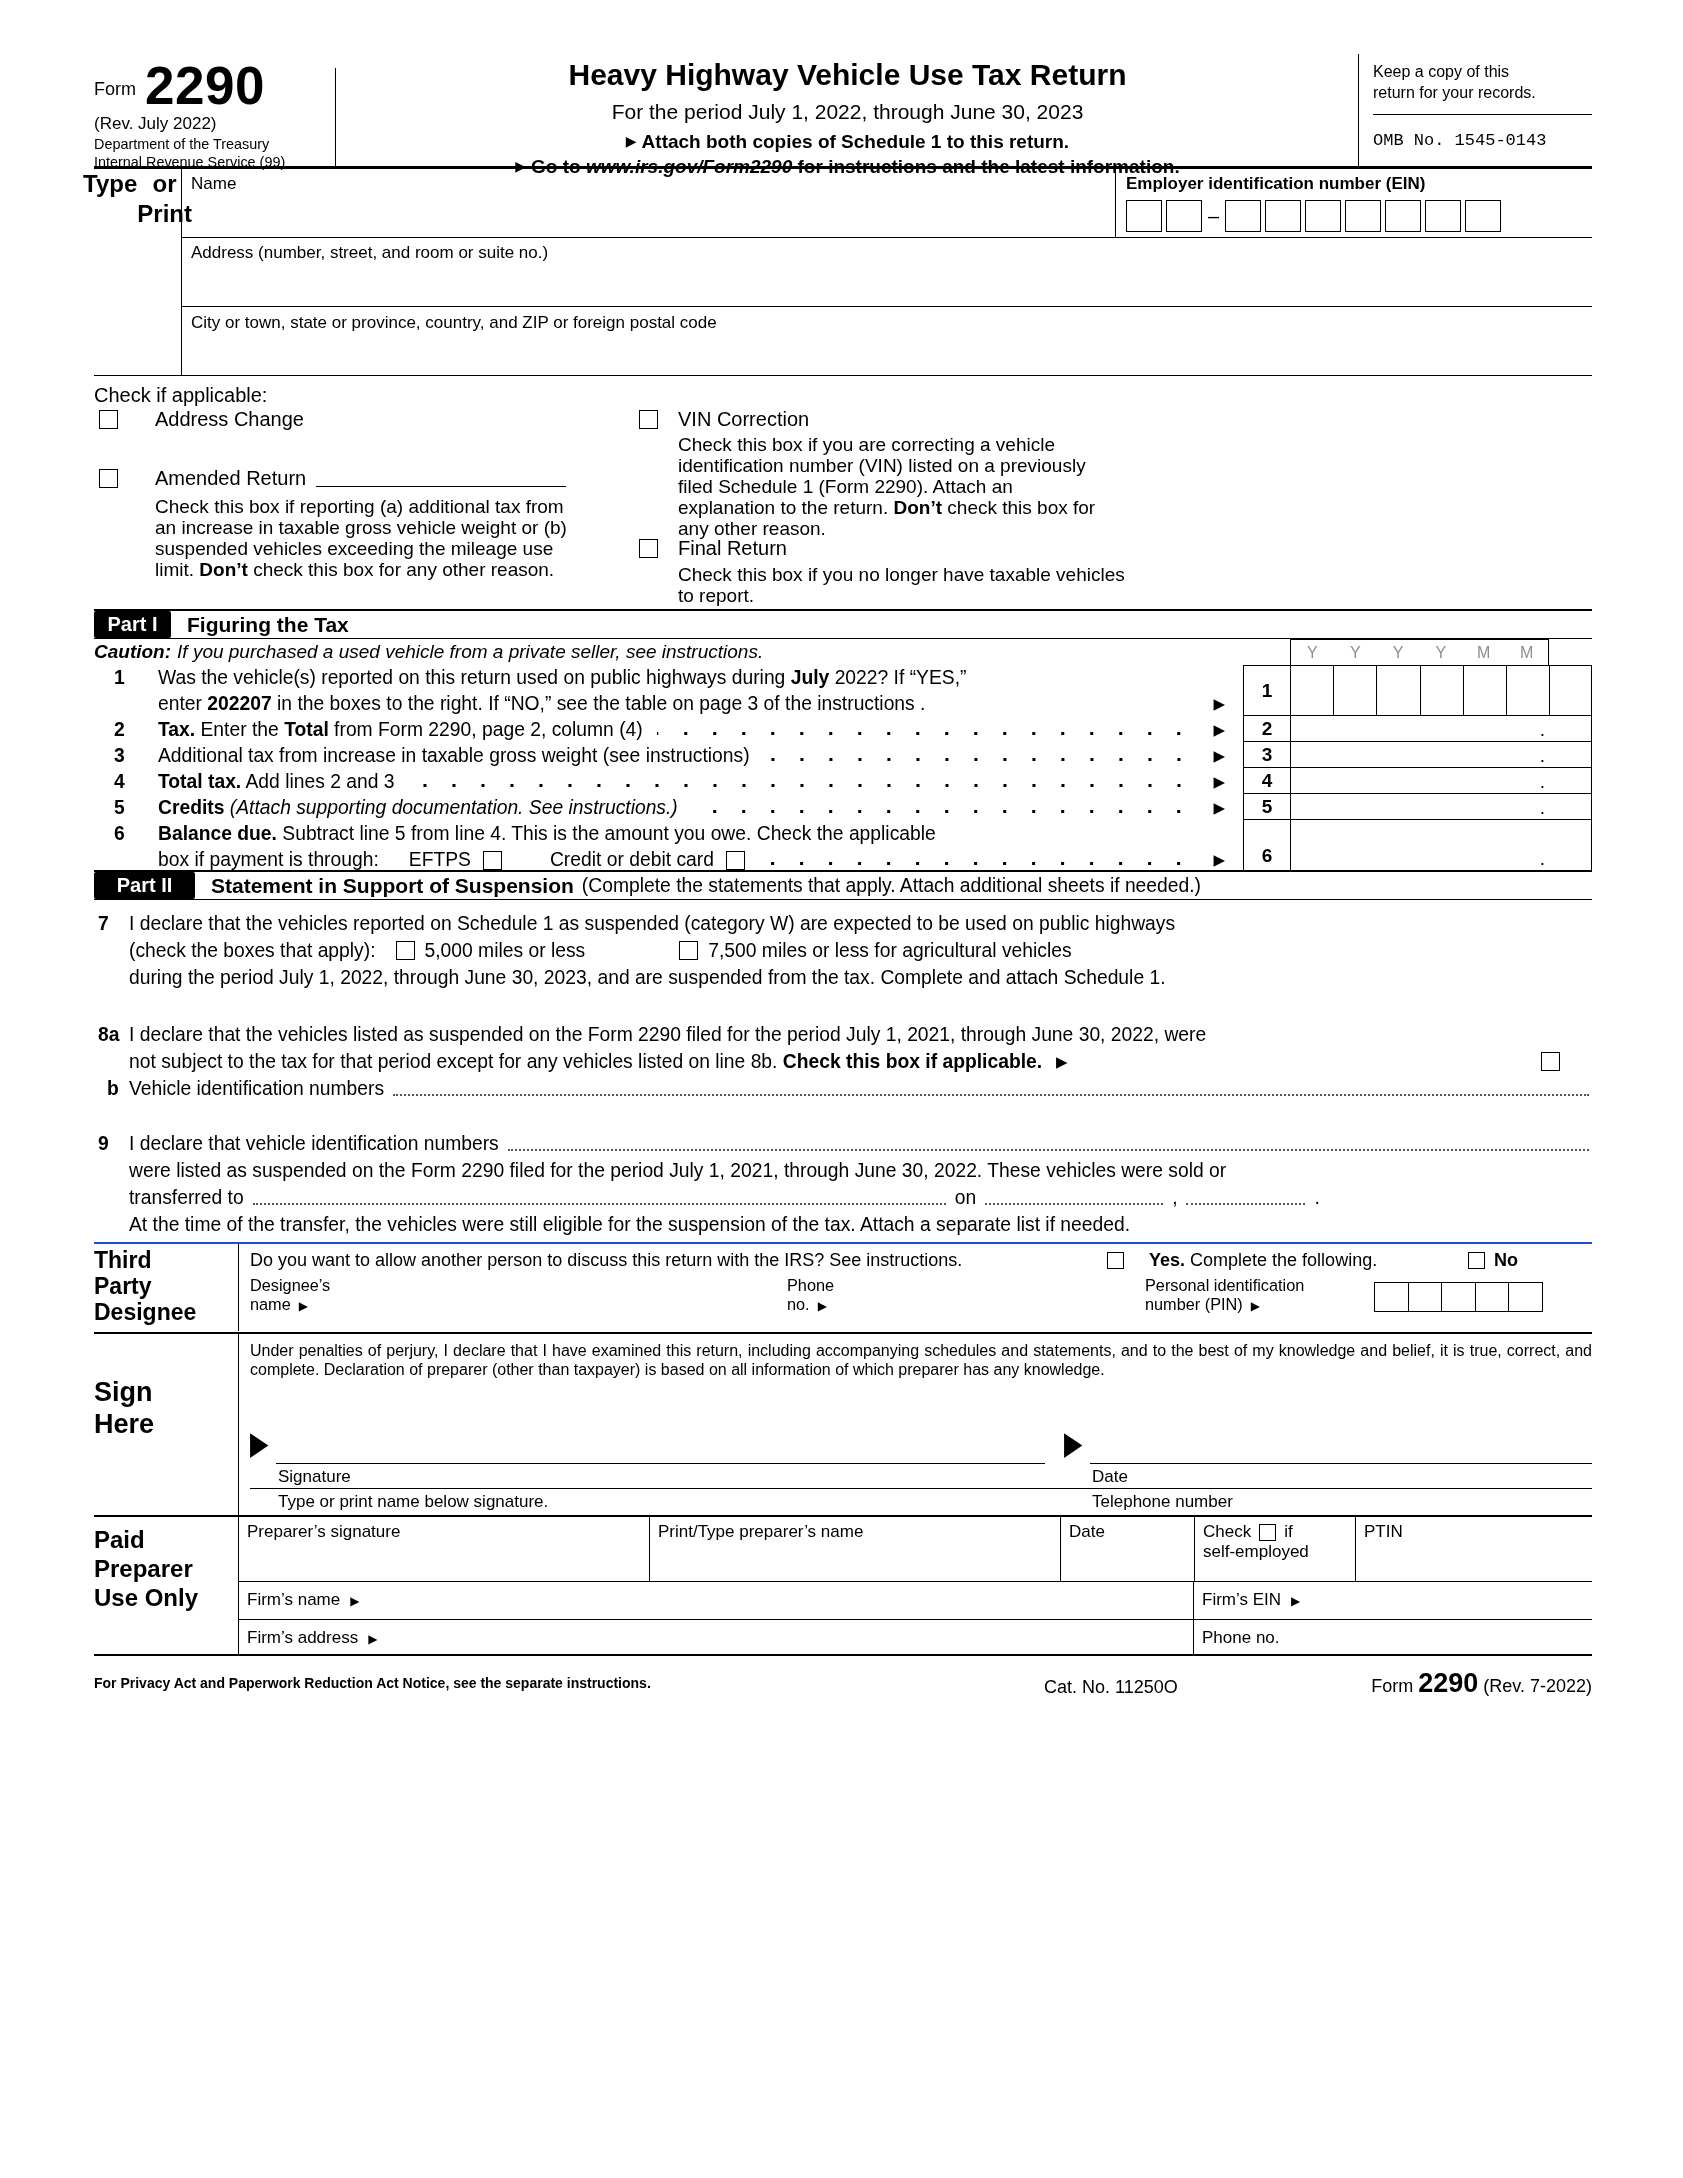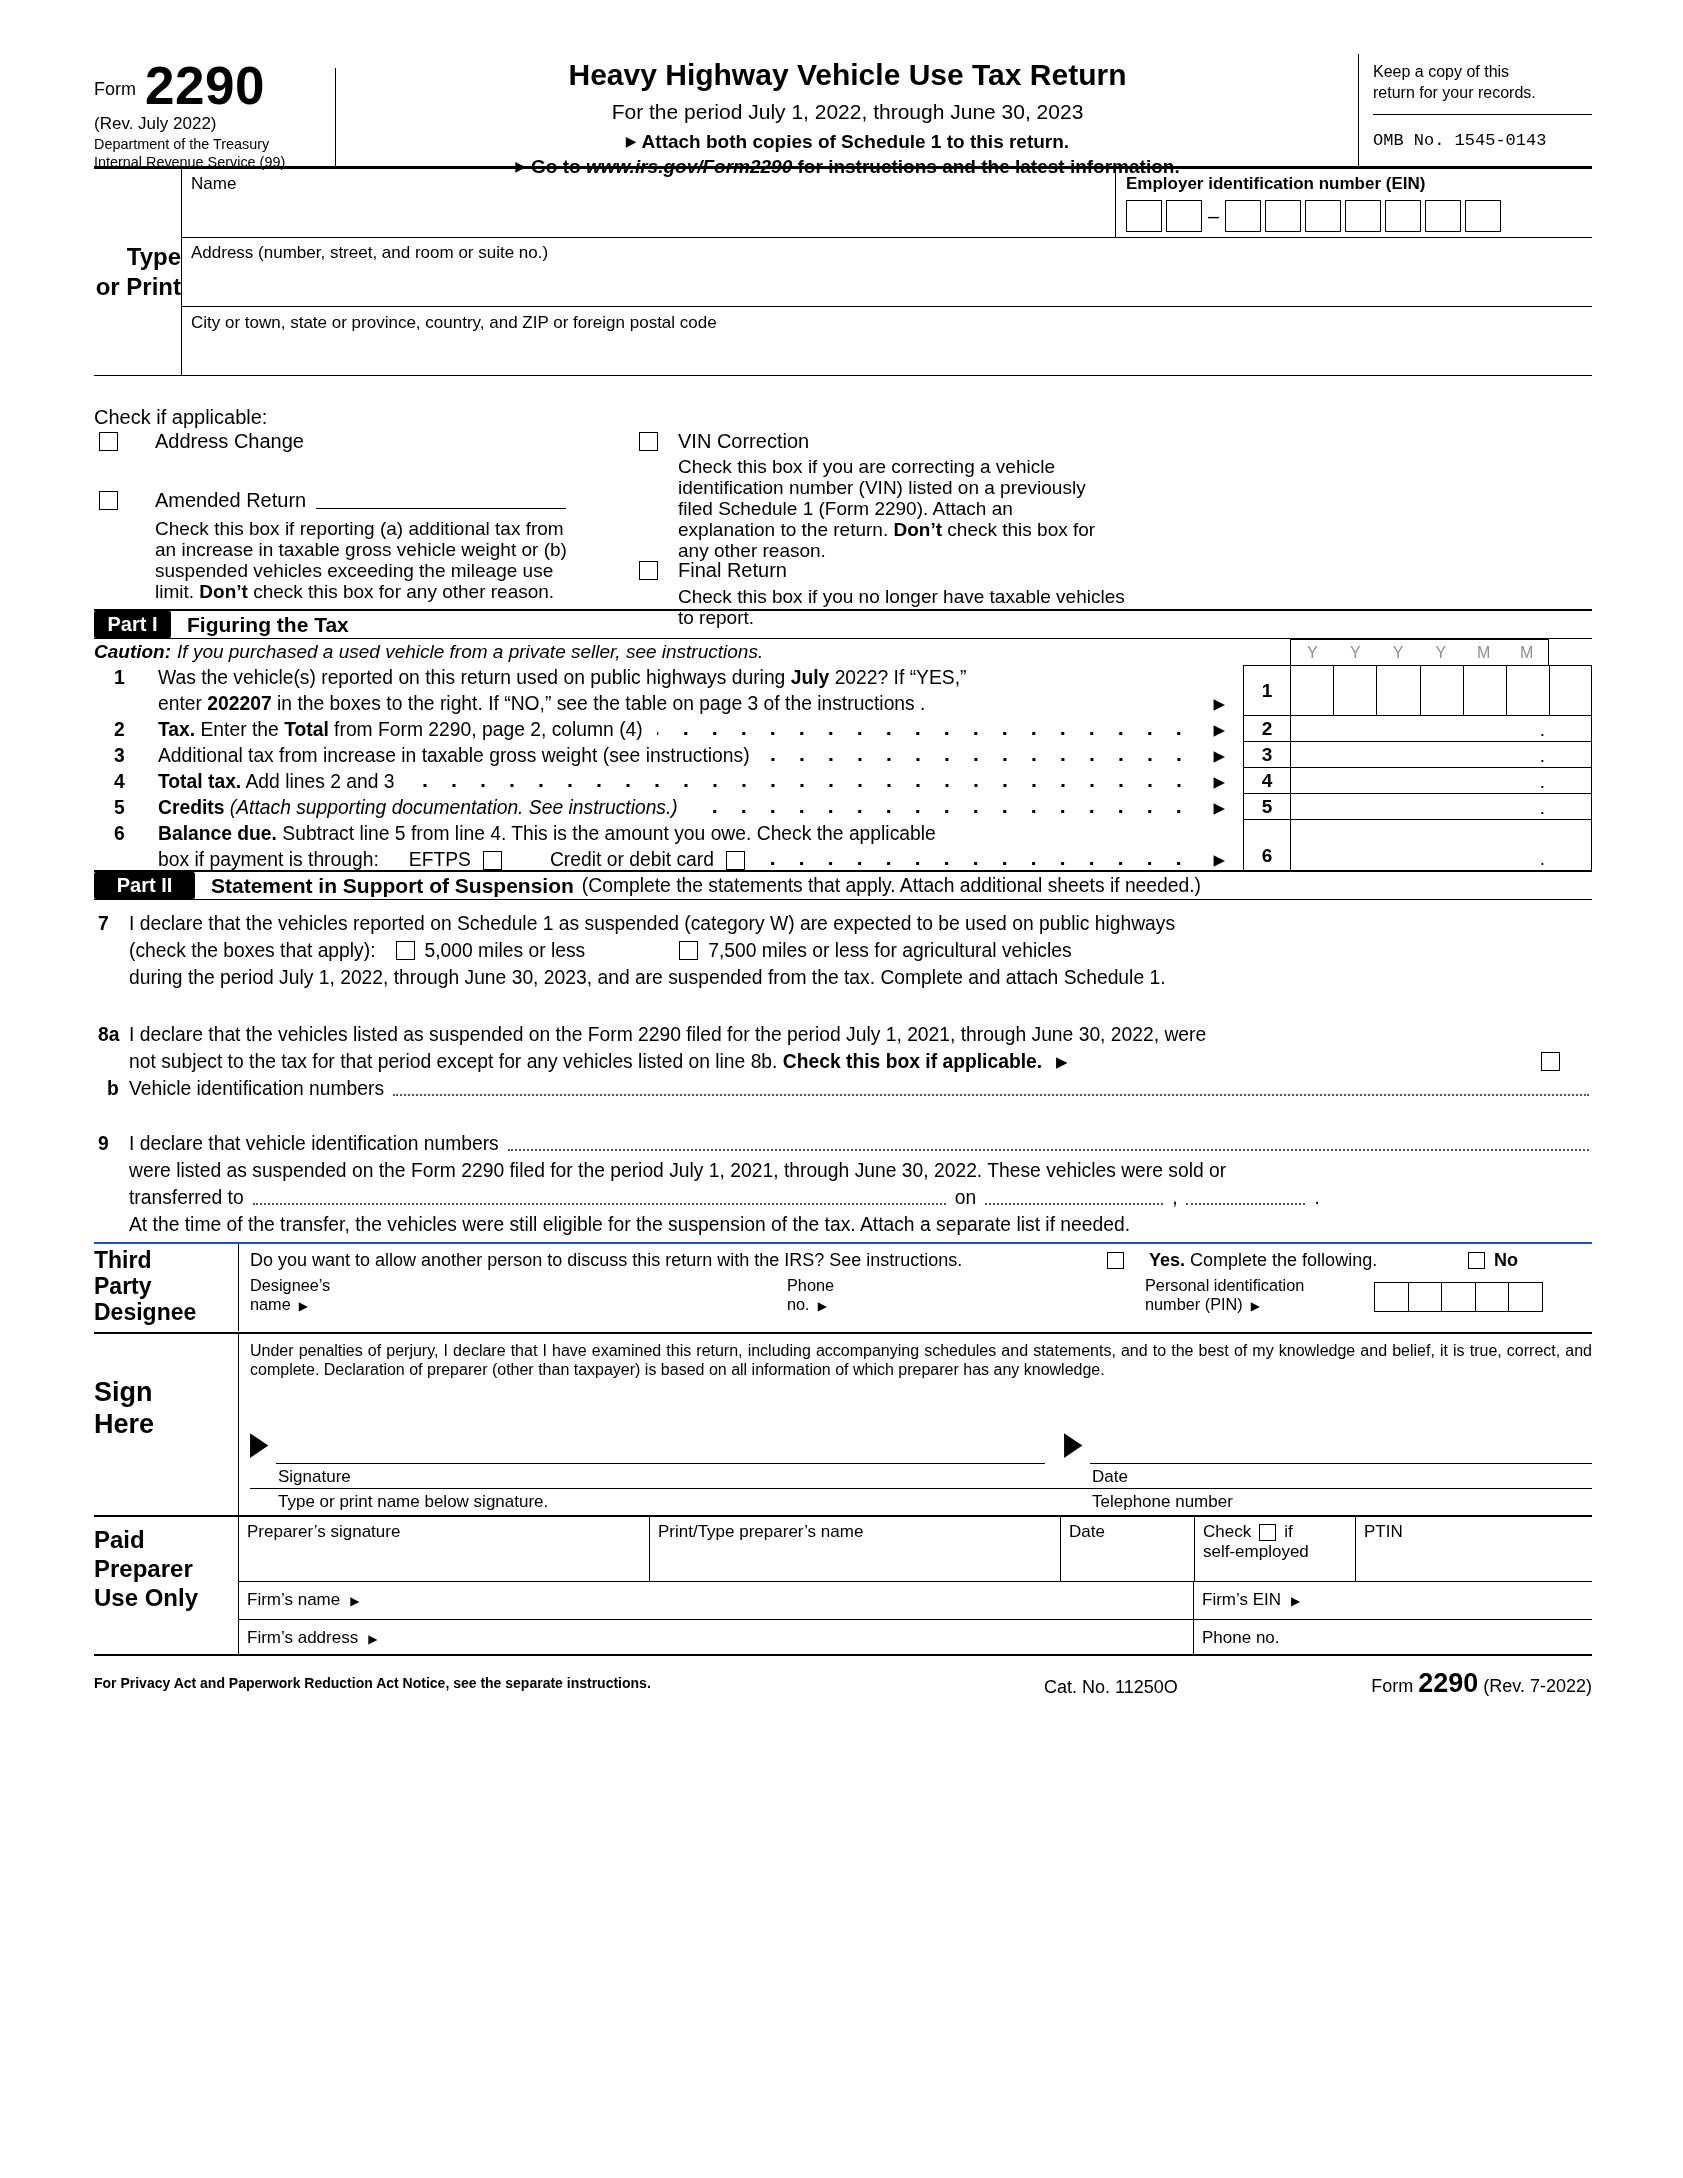--- a/index.html
+++ b/index.html
@@ -31,36 +31,36 @@
   .h-attach { font-size:19px; margin-top:7px; }
   .h-goto { font-size:19px; margin-top:3px; }
   .h-arr { font-size:14px; margin-right:5px; vertical-align:2px; }
   .h-right { position:absolute; left:1264px; right:0; top:0; bottom:0; border-left:1.5px solid #000; padding:8px 0 0 14px; }
   .h-keep { font-size:16px; line-height:1.3; padding-bottom:10px; border-bottom:1.5px solid #000; }
   .h-omb { font-size:17px; margin-top:16px;font-family:Liberation Mono, monospace; }
 
   
   .typeprint { top:166px; height:210px; border-top:3px solid #000; border-bottom:1.5px solid #000; }
   .tp-label { position:absolute; left:0; top:0; width:87px; height:100%;
-              display:flex; flex-direction:column; justify-content:center; align-items:flex-end;
+              display:flex; flex-direction:row; justify-content:center; align-items:flex-start;
               font-weight:bold; font-size:24px; line-height:1.25; text-align:center; }
   .tp-fields { position:absolute; left:87px; right:0; top:0; height:100%; border-left:1.5px solid #000; }
   .tp-row-name { position:absolute; top:0; left:0; right:0; height:69px; border-bottom:1.5px solid #000; }
   .tp-name-cell { position:absolute; left:0; top:0; right:478px; height:100%; padding:5px 0 0 9px; }
   .tp-ein-cell { position:absolute; left:933px; right:0; top:0; height:100%; border-left:1.5px solid #000; padding:5px 0 0 10px; }
   .tp-fieldlabel { font-size:17px; }
   .tp-fieldlabel.bold { font-weight:bold; }
   .ein-boxes { display:flex; align-items:center; gap:4px; margin-top:6px; }
   .einbox { width:36px; height:32px; border:1.6px solid #000; flex:none; background:#fff; }
   .eindash { font-size:20px; margin:0 2px; }
   .tp-row-addr { position:absolute; top:69px; left:0; right:0; height:69px; border-bottom:1.5px solid #000; padding:5px 0 0 9px; }
   .tp-row-city { position:absolute; top:139px; left:0; right:0; bottom:0; padding:5px 0 0 9px; }
 
   
-  .applicable { top:398px; height:233px; font-size:20px; }
+  .applicable { top:376px; height:233px; font-size:20px; }
   .ap-heading { position:absolute; left:0; top:8px; }
   .ap-addr-cb { position:absolute; left:5px; top:34px; }
   .ap-addr-lb { position:absolute; left:61px; top:32px; }
   .ap-amend-cb { position:absolute; left:5px; top:93px; }
   .ap-amend-row { position:absolute; left:61px; top:91px; width:411px; display:flex; }
   .ap-amend-line { flex:1 1 auto; border-bottom:1.5px solid #000; margin:0 0 3px 10px; }
   .ap-amend-note { position:absolute; left:61px; top:120px; width:421px; font-size:19px; line-height:21px; }
   .ap-vin-cb { position:absolute; left:545px; top:34px; }
   .ap-vin-lb { position:absolute; left:584px; top:32px; }
   .ap-vin-note { position:absolute; left:584px; top:58px; width:436px; font-size:19px; line-height:21px; }

